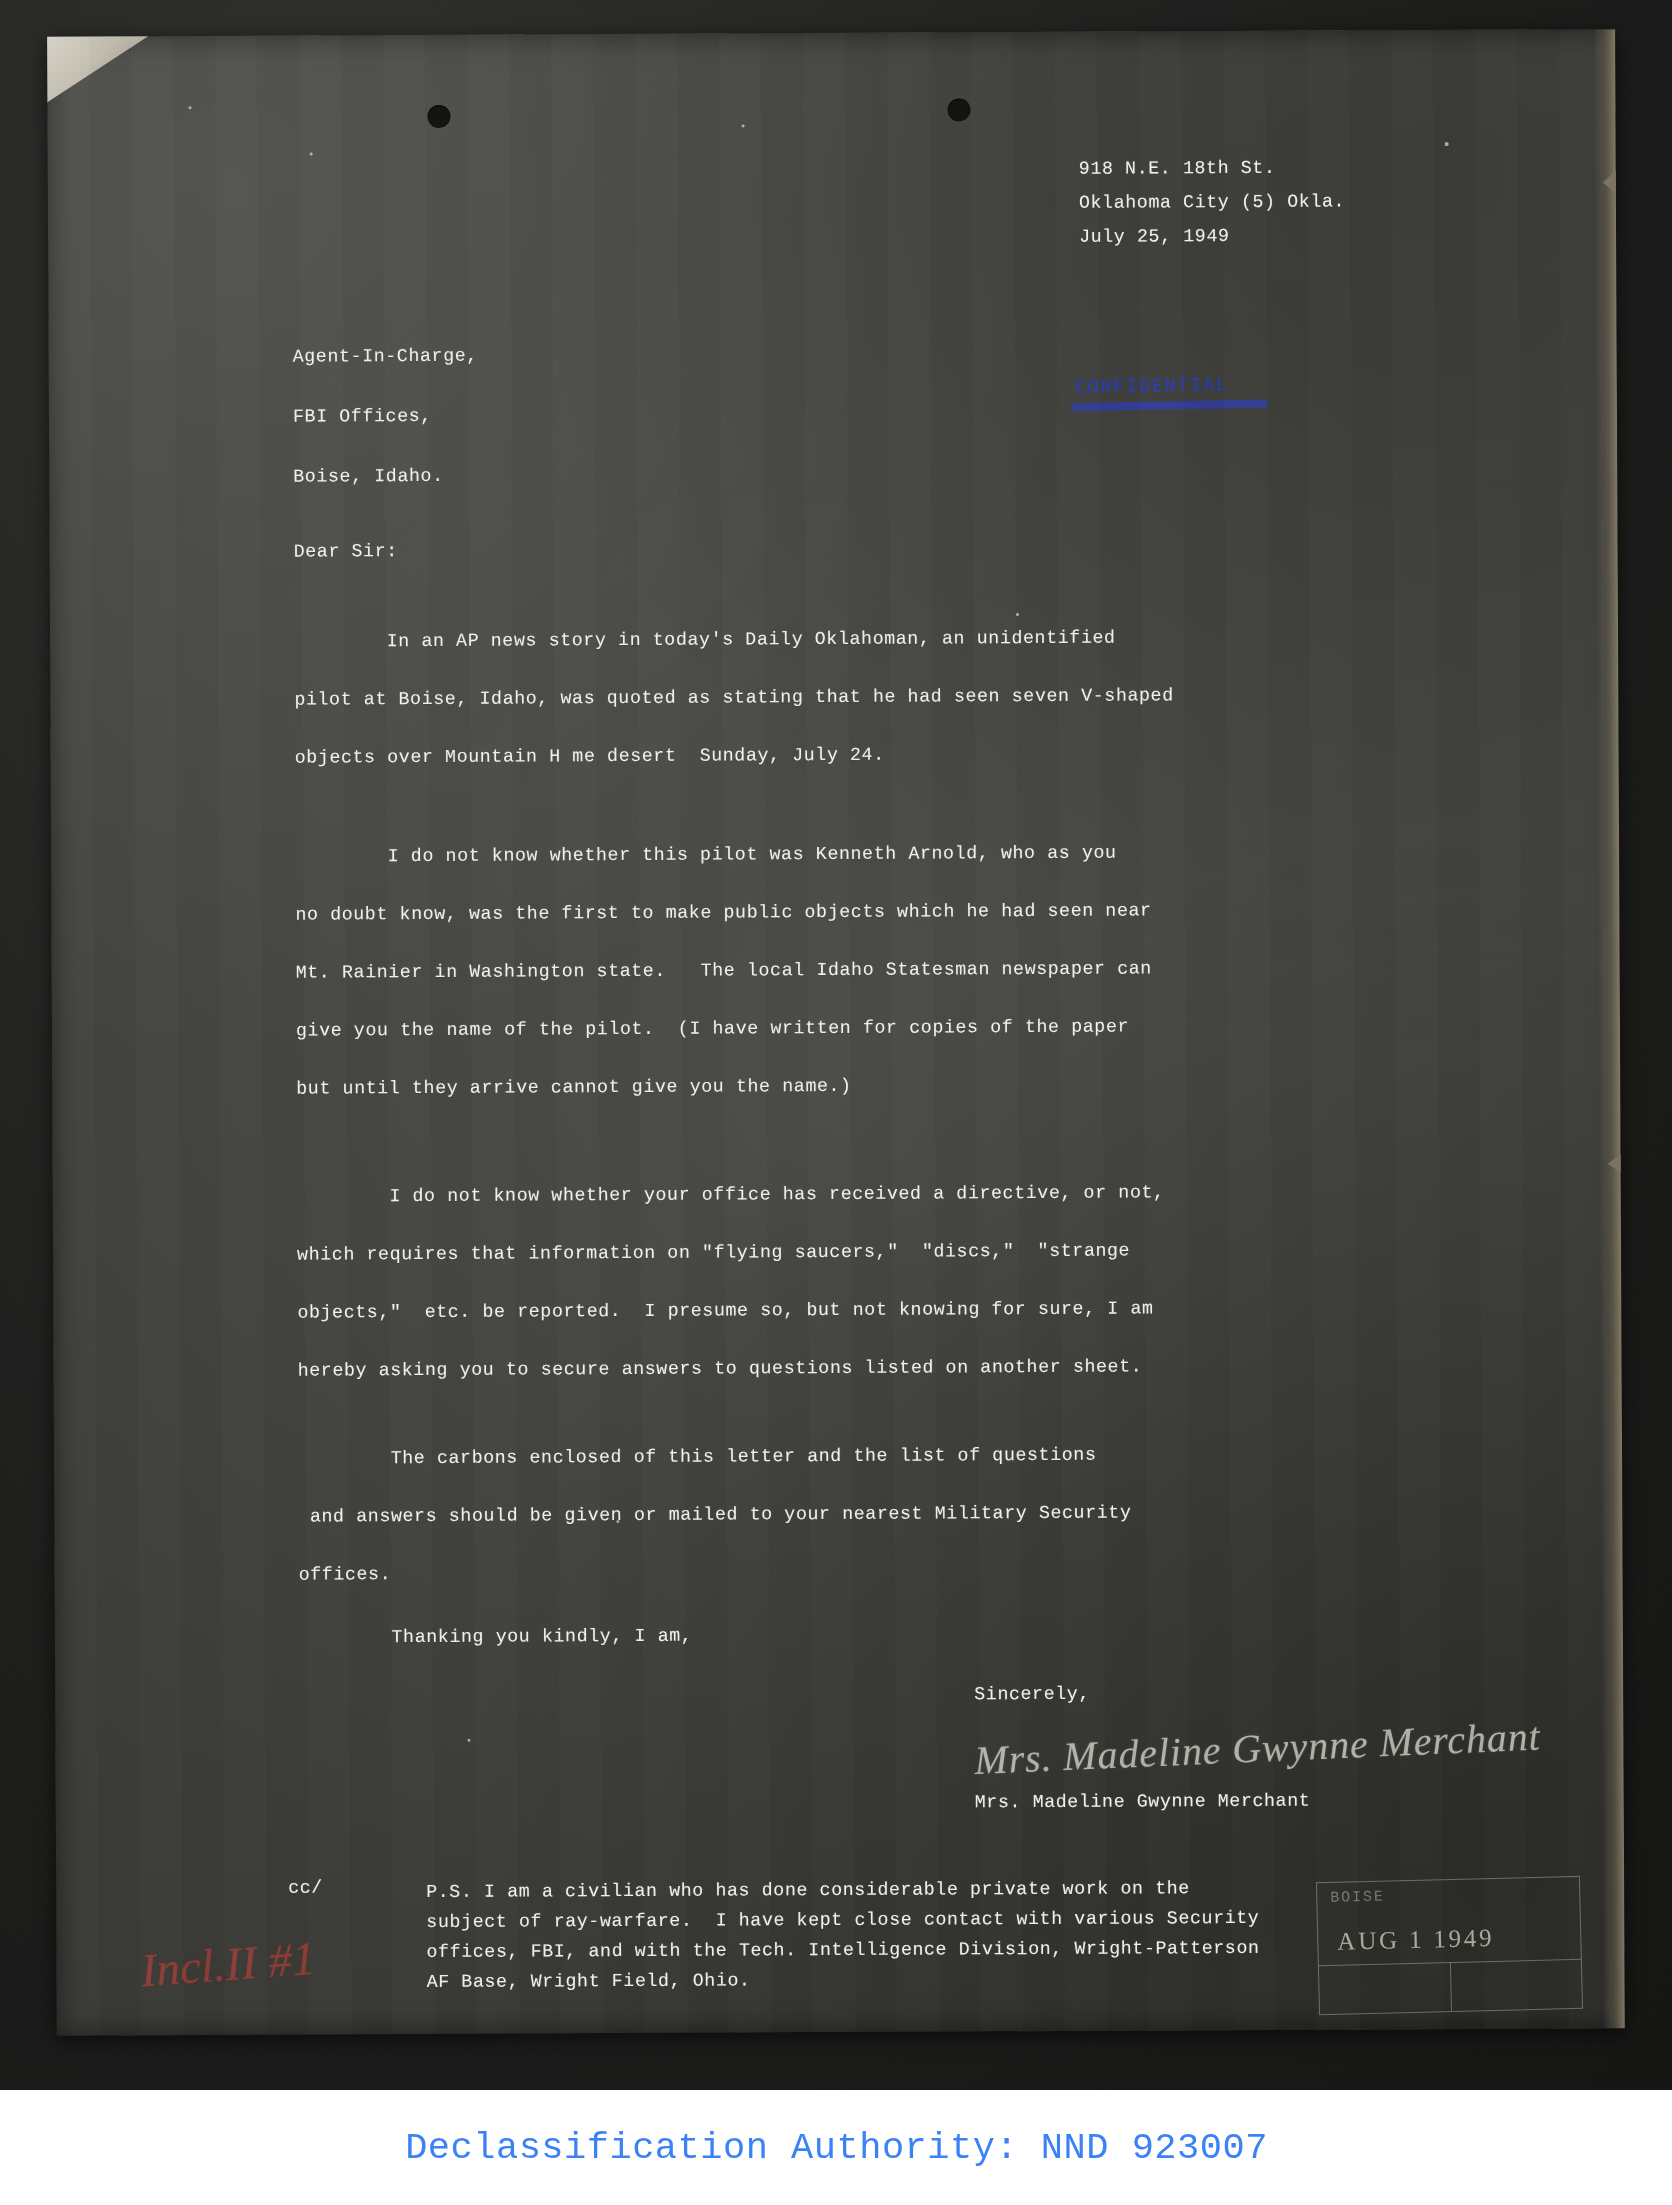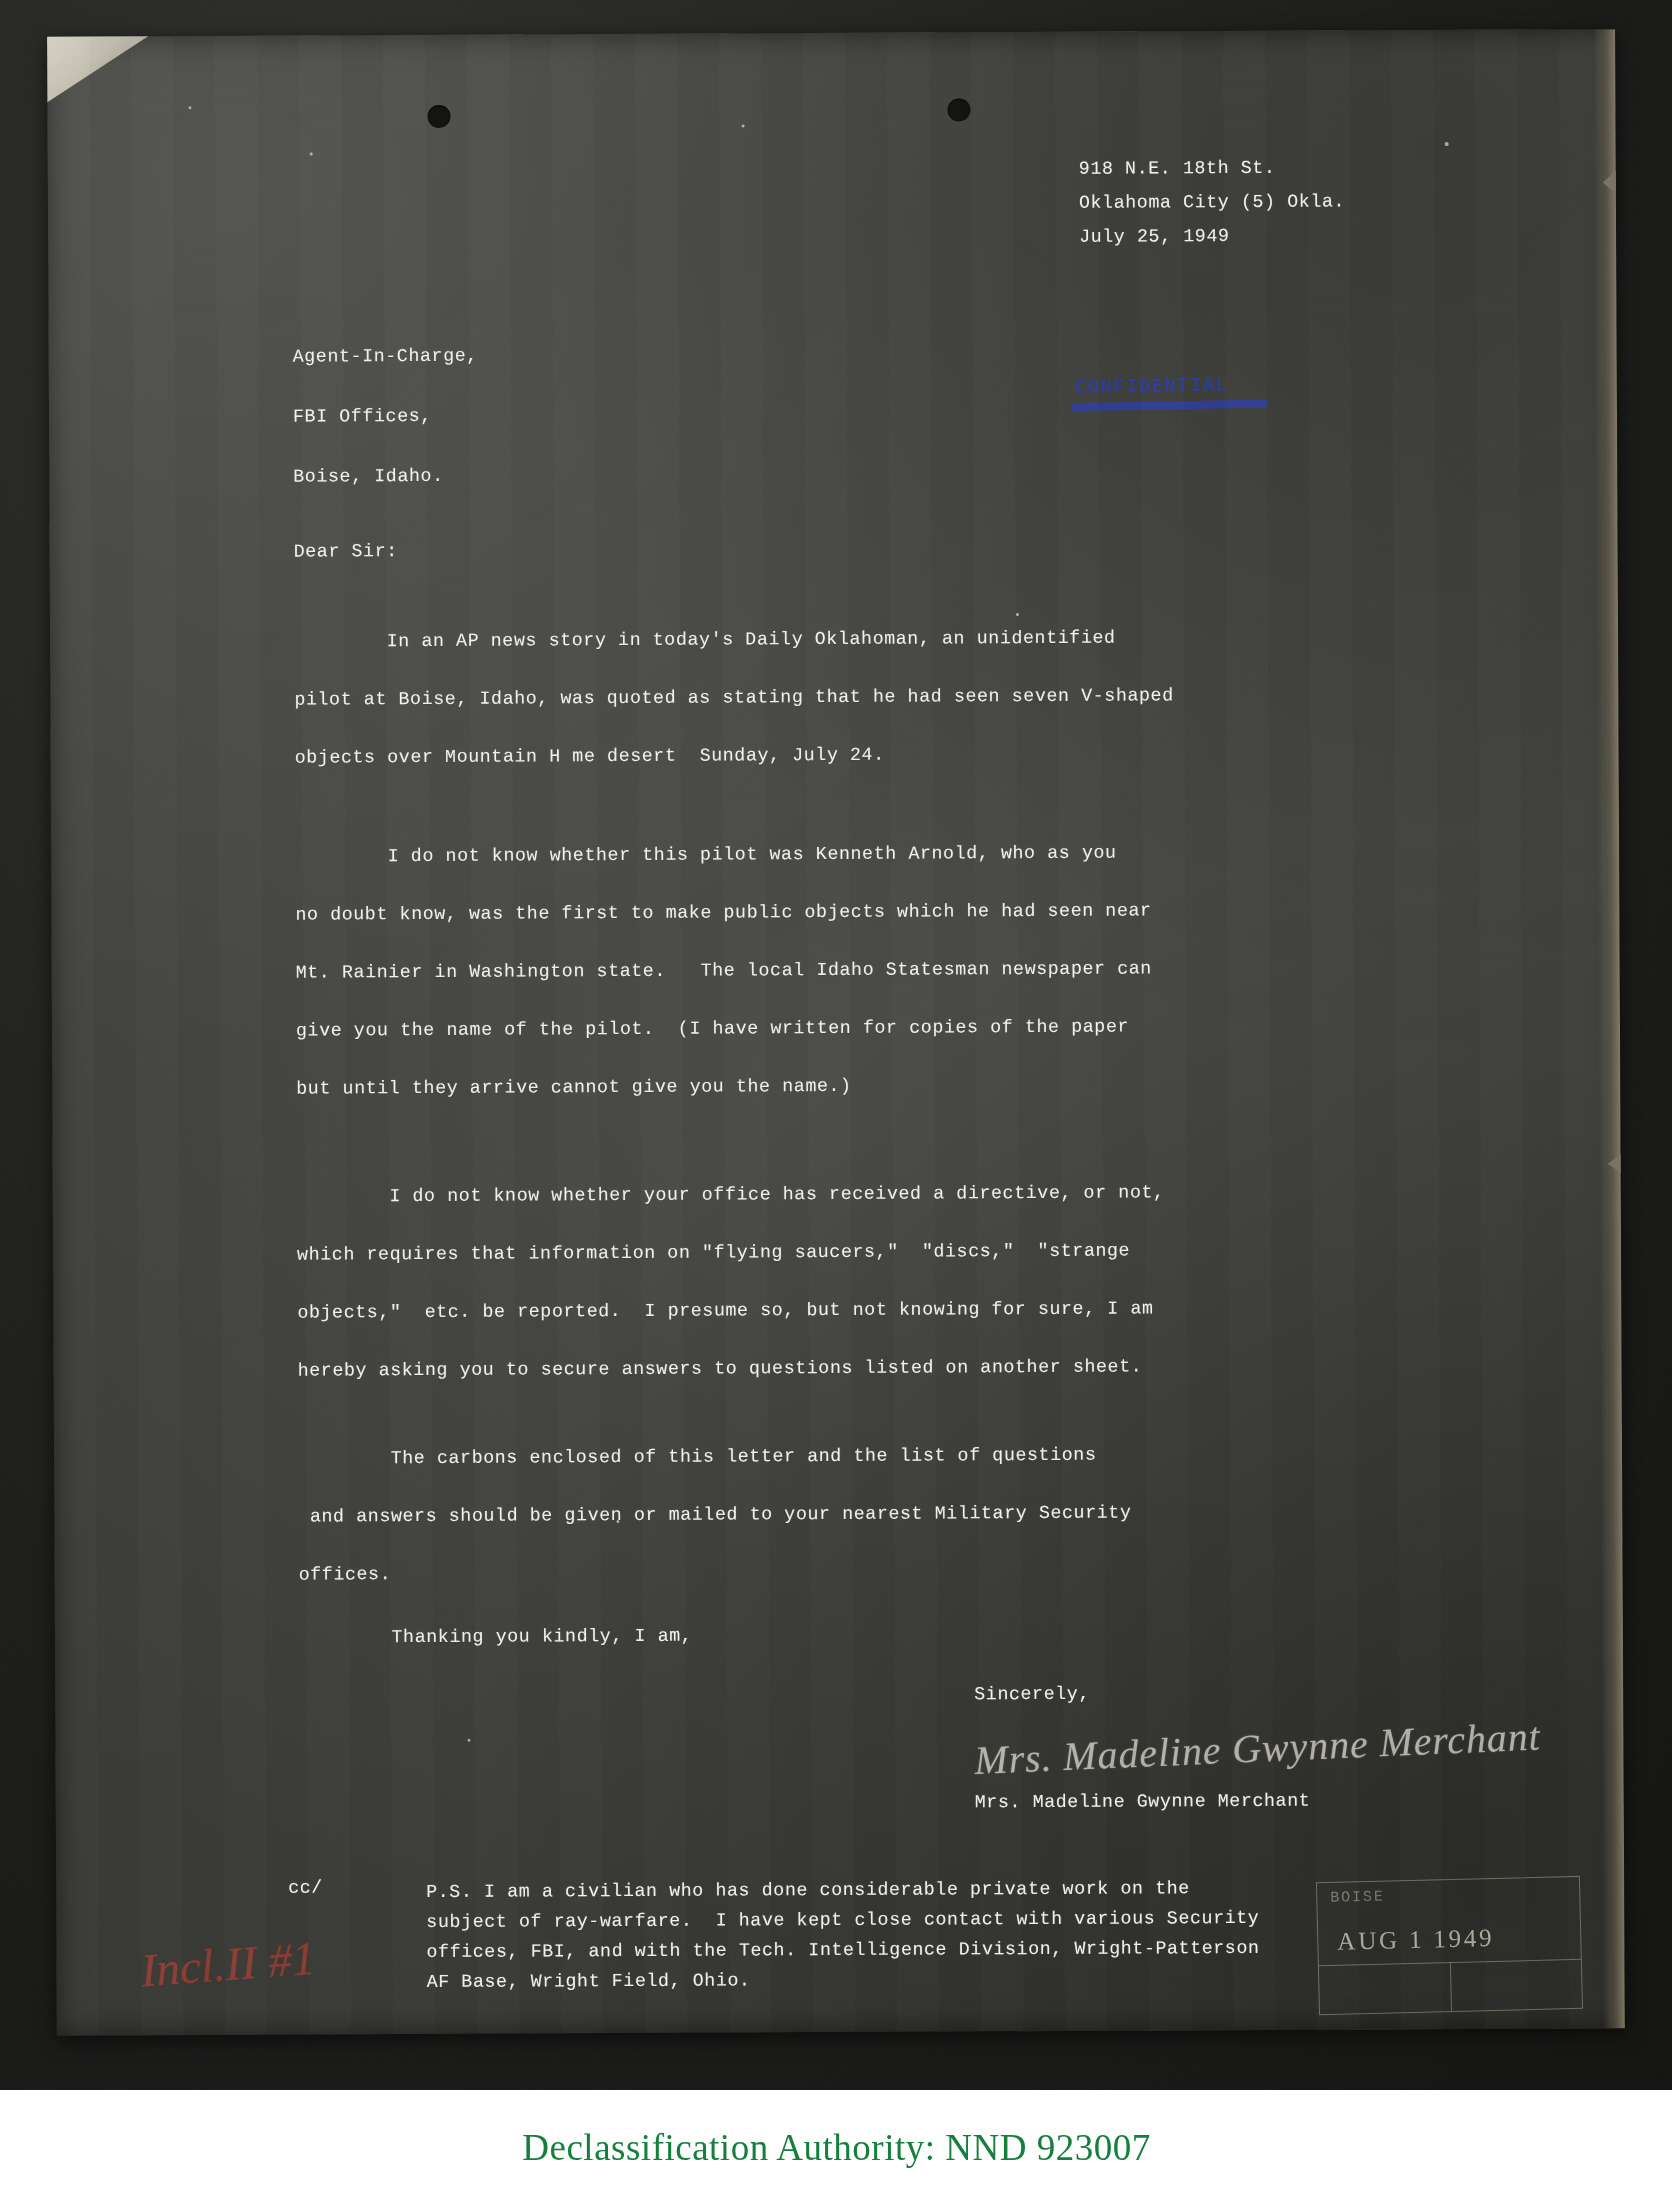--- a/index.html
+++ b/index.html
@@ -245,23 +245,23 @@
     left: 0;
     top: 2090px;
     width: 1673px;
     height: 115px;
     background: #ffffff;
     display: flex;
     align-items: center;
     justify-content: center;
   }
   #caption-text {
-    font-family: Liberation Serif, serif;
+    font-family: Liberation Mono, monospace;
     font-size: 37px;
-    color: #15803d;
+    color: #3b82f6;
     letter-spacing: 0.5px;
   }
 </style>
 </head>
 <body>
 
 <div id="page">
 
   <div id="backdrop"></div>
 

